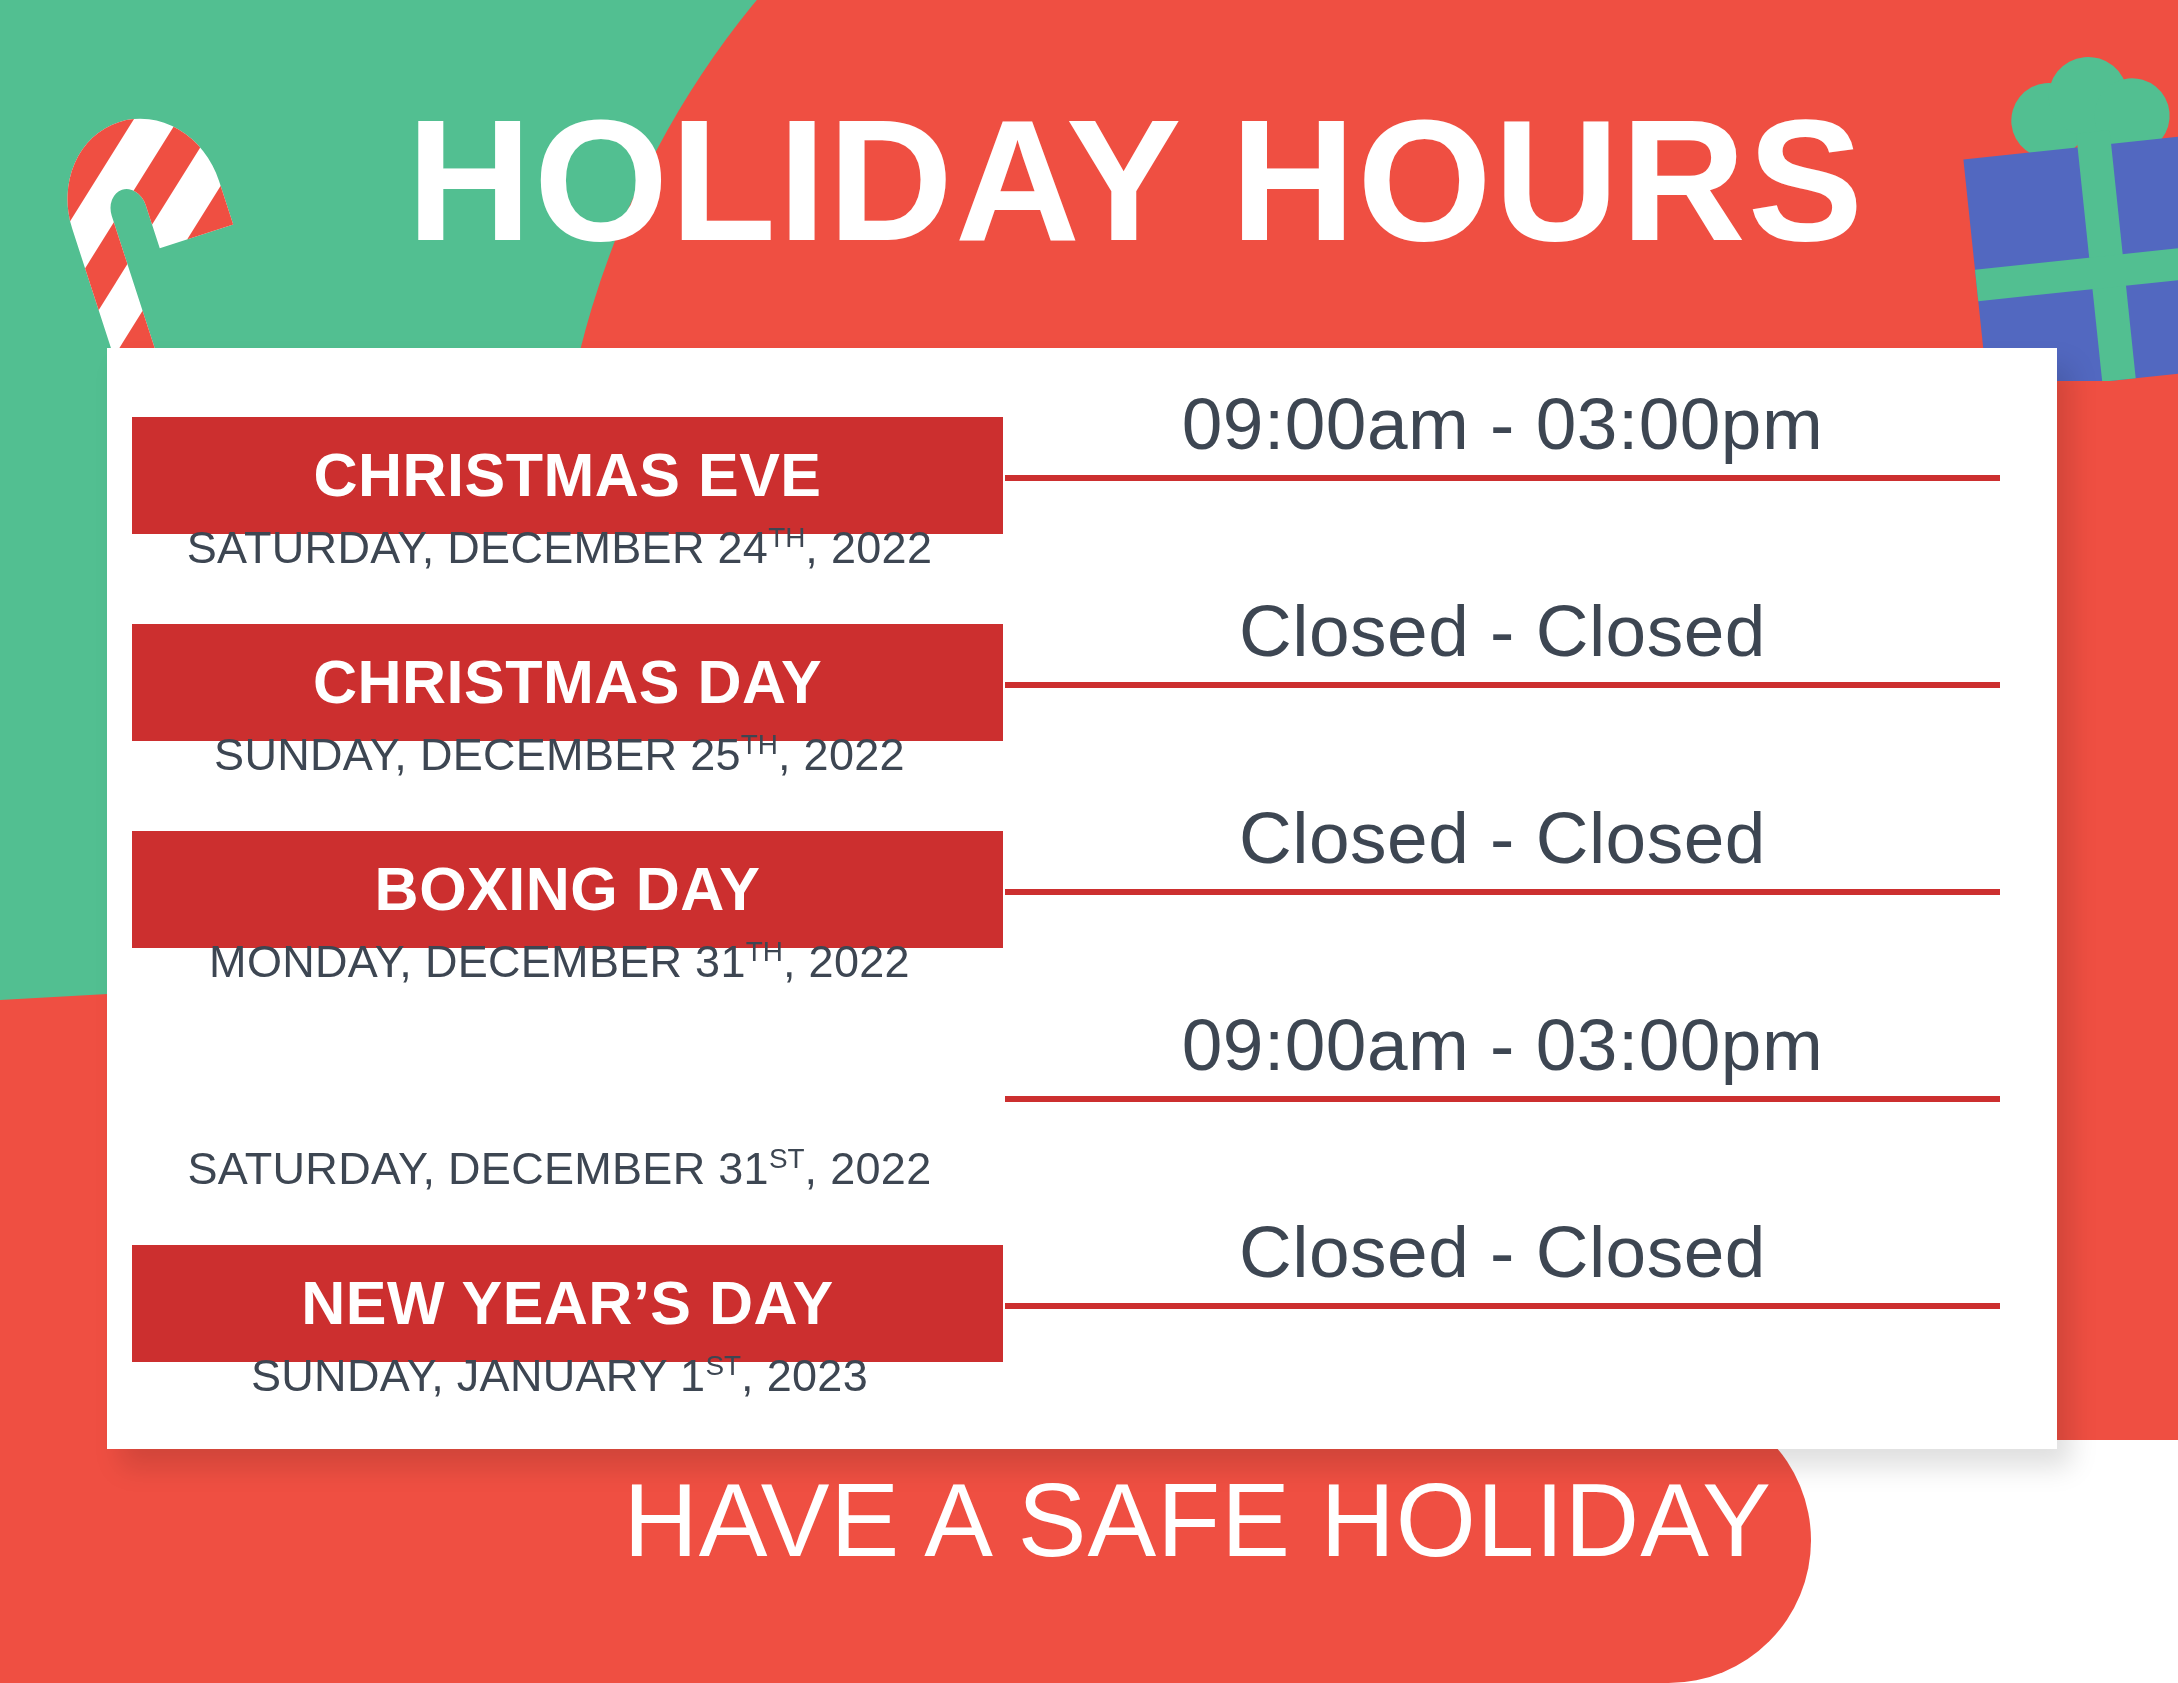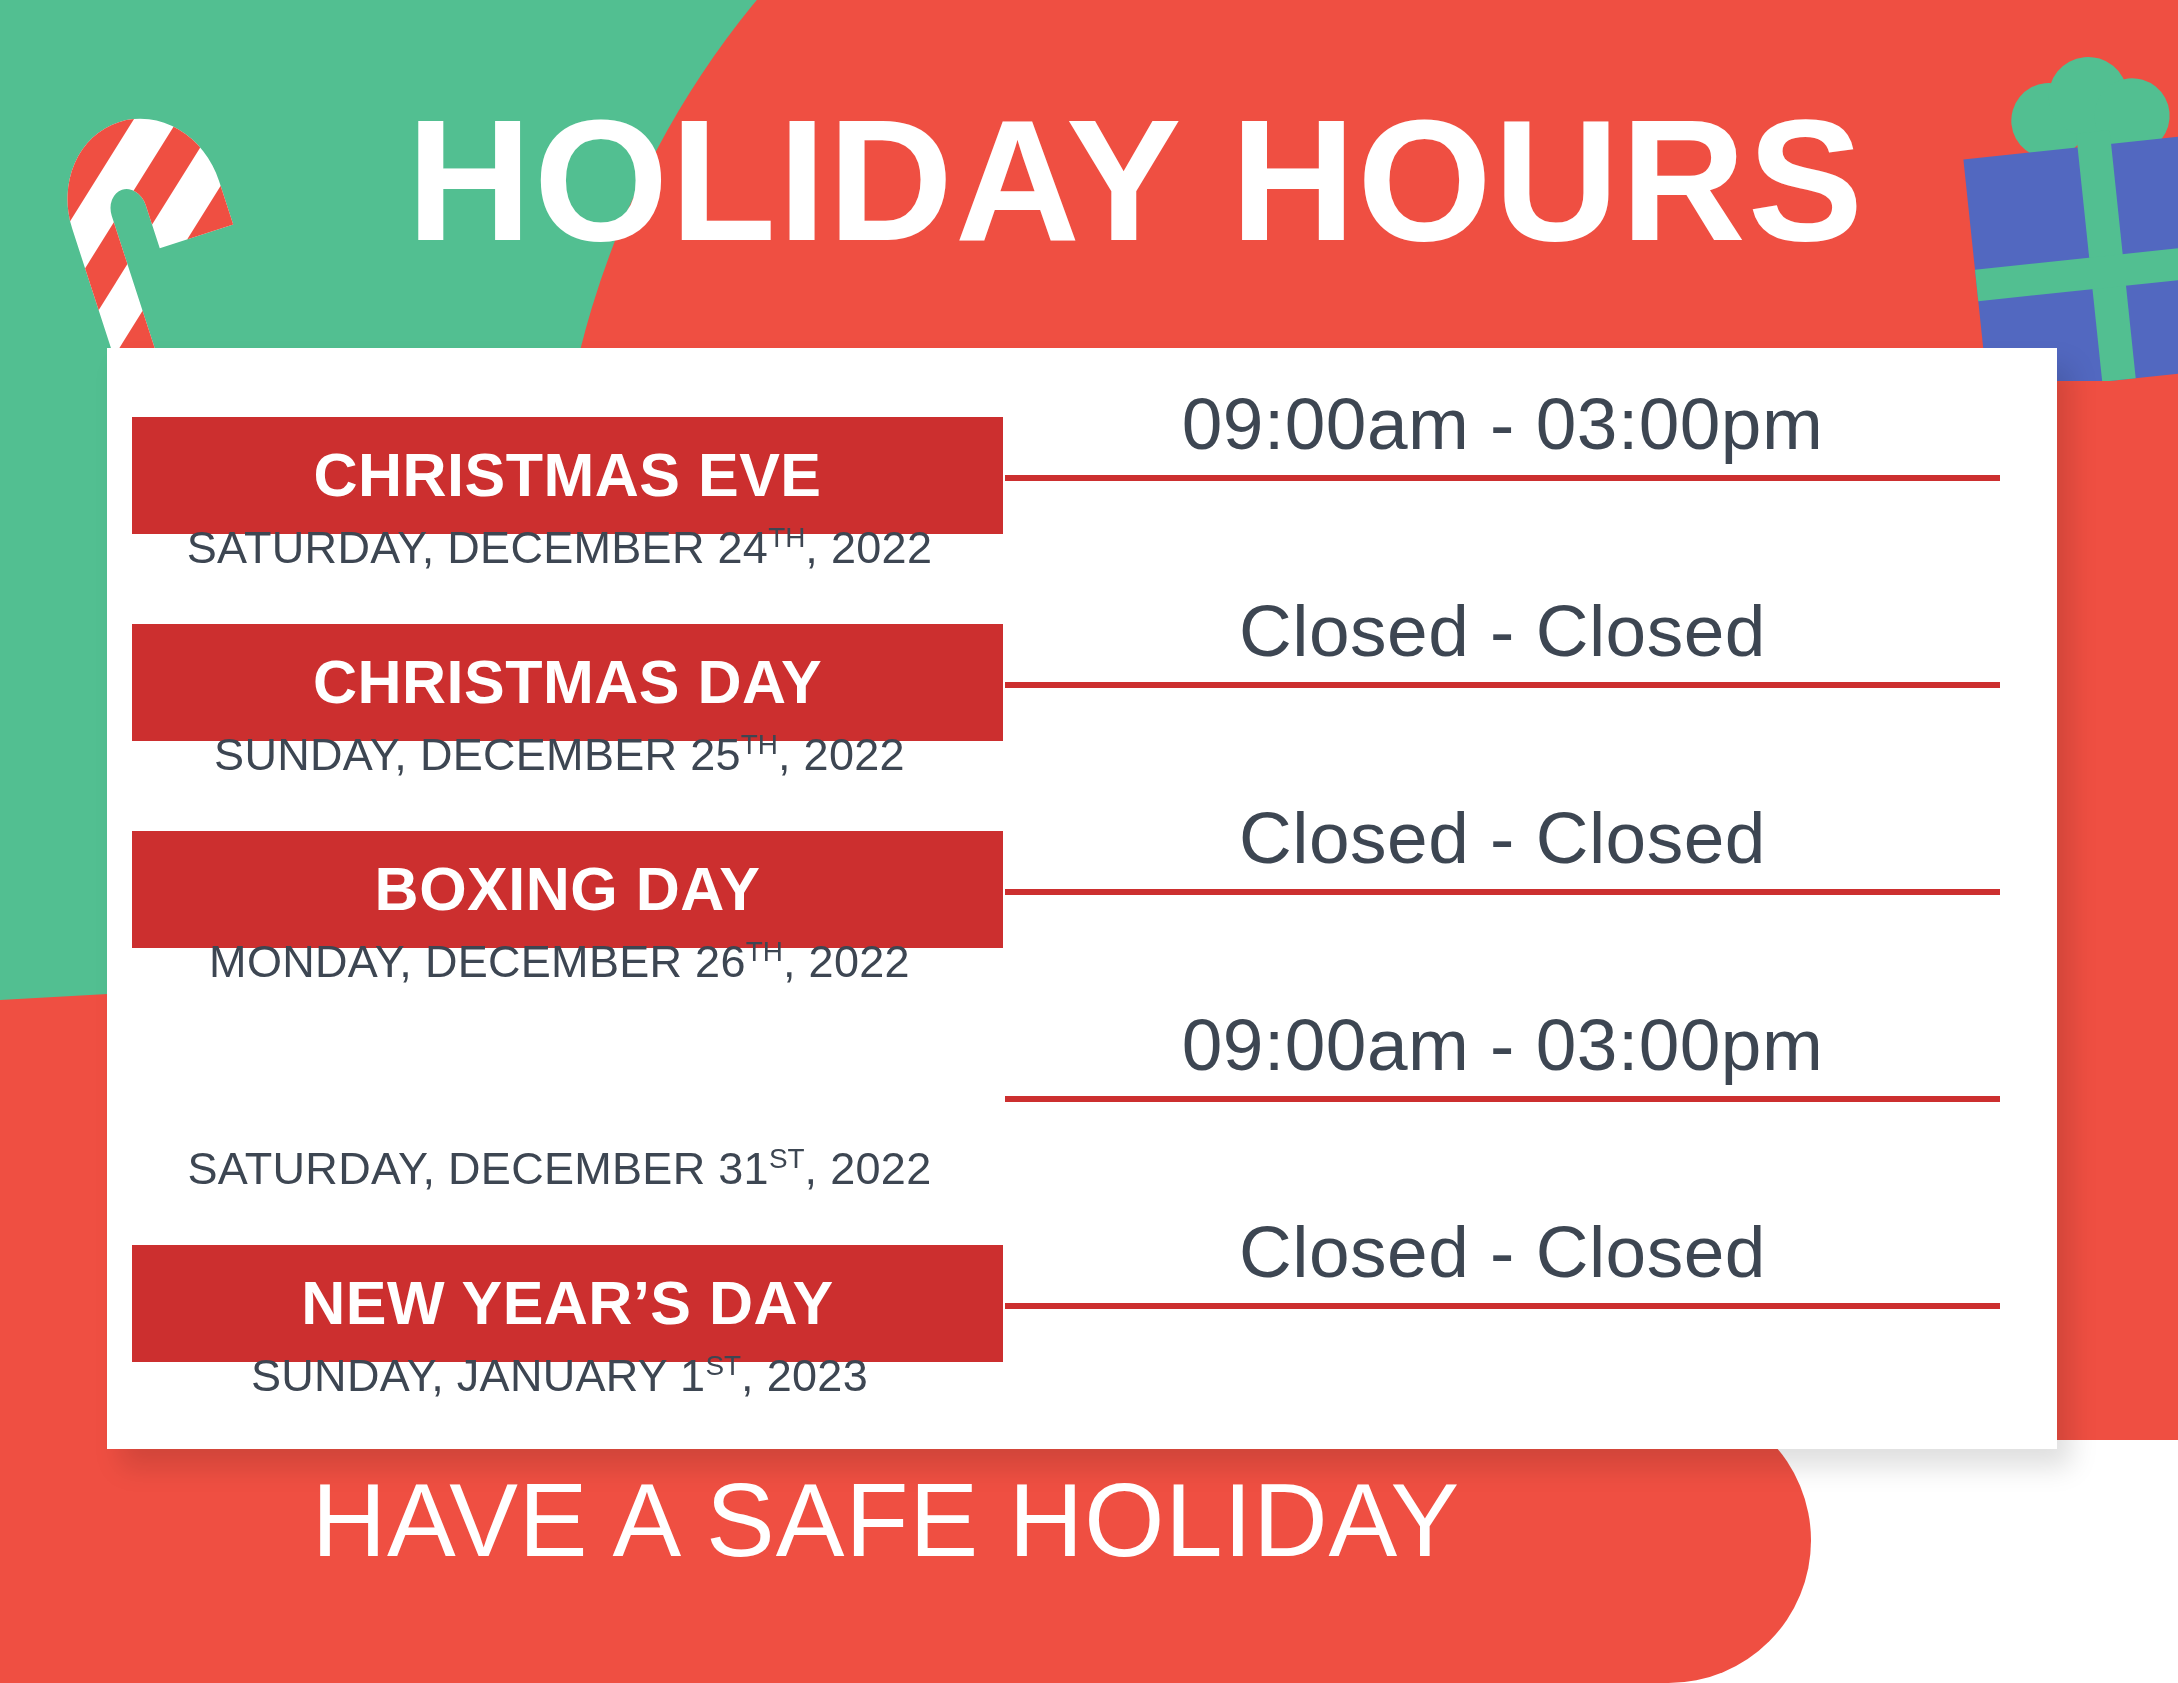--- a/index.html
+++ b/index.html
@@ -188,21 +188,21 @@
     line-height: 1.05;
     margin-top: 35px;
   }
 
   
   .footer-text {
     position: absolute;
     left: 0;
     top: 1469px;
     width: 1772px;
-    text-align: center;
+    text-align: right;
     color: #ffffff;
     font-family: "Liberation Sans", sans-serif;
     font-weight: normal;
     font-size: 103px;
     letter-spacing: 1px;
     line-height: 1;
     white-space: nowrap;
   }
 </style>
 </head>
@@ -278,21 +278,21 @@
         <div class="date-text"><span>SUNDAY, DECEMBER 25</span><sup>TH</sup><span>, 2022</span></div>
         <div class="hours-cell">
           <span class="hours-text">Closed - Closed</span>
         </div>
       </div>
 
       <div class="row">
         <div class="label-bar">
           <span class="label-text">BOXING DAY</span>
         </div>
-        <div class="date-text"><span>MONDAY, DECEMBER 26</span><sup>TH</sup><span>, 2022</span></div>
+        <div class="date-text"><span>MONDAY, DECEMBER 31</span><sup>TH</sup><span>, 2022</span></div>
         <div class="hours-cell">
           <span class="hours-text">Closed - Closed</span>
         </div>
       </div>
 
       <div class="row">
         <div class="date-text"><span>SATURDAY, DECEMBER 31</span><sup>ST</sup><span>, 2022</span></div>
         <div class="hours-cell">
           <span class="hours-text">09:00am - 03:00pm</span>
         </div>

